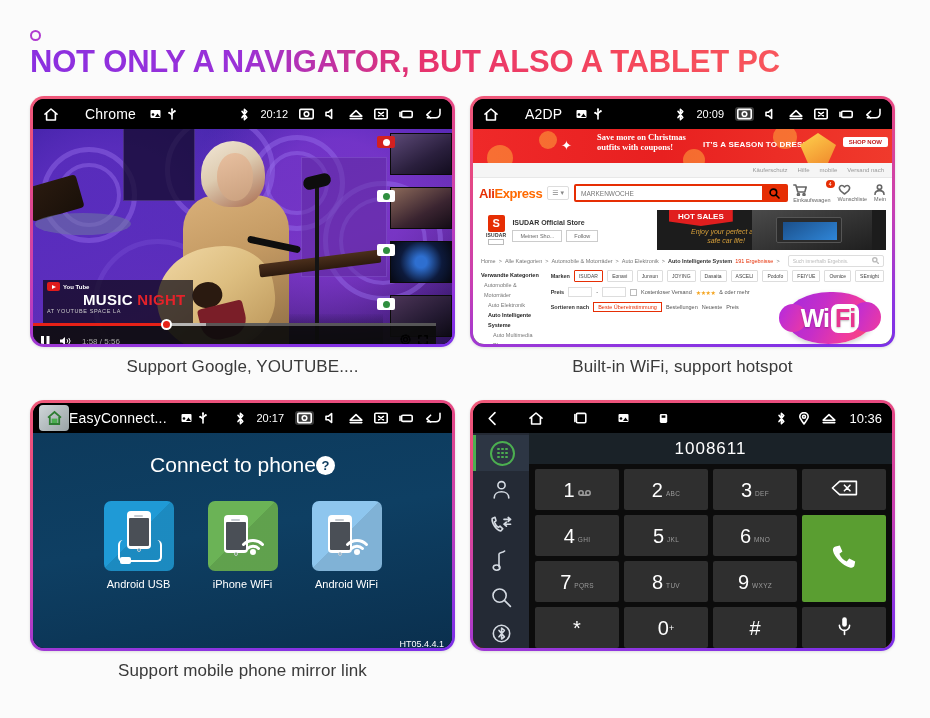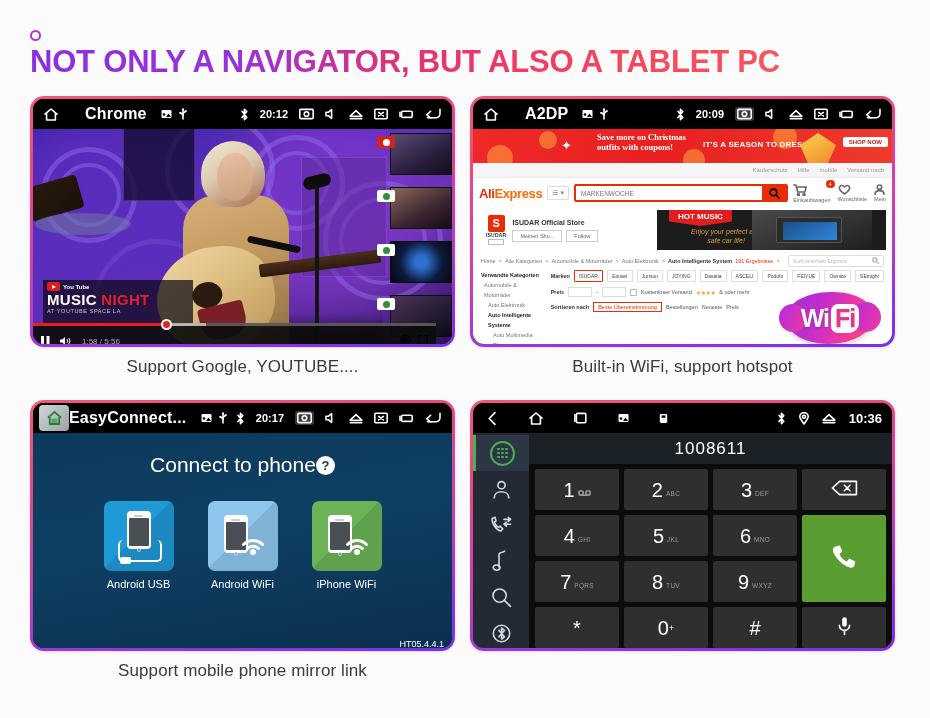--- a/index.html
+++ b/index.html
@@ -54,26 +54,26 @@
     font-size: 17px; color: #3a3a3a; letter-spacing: .1px;
   }
 
   
   .statusbar {
     position: relative; height: 30px; background: #000;
     display: flex; align-items: center; padding: 0 10px;
     color: #fff; flex-shrink: 0;
   }
   .sb-app {
-    font-size: 16px; font-weight: bold; margin-left: 26px; letter-spacing: .2px;
+    font-size: 14px; font-weight: normal; margin-left: 26px; letter-spacing: .2px;
     white-space: nowrap;
   }
   .sb-mini { display: flex; gap: 7px; margin-left: 14px; align-items: center; }
   .sb-right { margin-left: auto; display: flex; align-items: center; gap: 11px; }
-  .sb-time { font-size: 11px; font-weight: bold; }
+  .sb-time { font-size: 11px; font-weight: normal; }
   .ico { display: inline-flex; align-items: center; justify-content: center; }
   .ico svg { display: block; }
   .sb-home-hl {
     position: absolute; left: 6px; top: 2px; width: 30px; height: 26px;
     border-radius: 4px; background: linear-gradient(135deg,#cfd6d8,#9aa3a6);
     display: flex; align-items: center; justify-content: center;
   }
 
   
   .yt-body { position: relative; height: 221px; background: #1b0e2e; overflow: hidden; }
@@ -173,21 +173,21 @@
     display: flex; align-items: center; gap: 3px; font-size: 6px; color: #fff; font-weight: bold;
   }
   .yt-badge .yt-play {
     width: 13px; height: 9px; background: #e01b1b; border-radius: 2px;
     display: inline-flex; align-items: center; justify-content: center;
   }
   .yt-badge .yt-play i {
     width: 0; height: 0; border-left: 4px solid #fff;
     border-top: 2.5px solid transparent; border-bottom: 2.5px solid transparent;
   }
-  .yt-badge .mn { font-size: 15px; font-weight: bold; color: #fff; letter-spacing: .3px; line-height: 17px; }
+  .yt-badge .mn { font-size: 15px; font-weight: bold; color: #fff; letter-spacing: .3px; line-height: 17px; margin-left: 36px; }
   .yt-badge .mn b { color: #e4222a; }
   .yt-badge .sub { font-size: 5.5px; color: #ccc; letter-spacing: .6px; }
 
   .yt-thumbs { position: absolute; right: 0; top: 0; width: 62px; height: 100%; }
   .yt-thumb {
     position: absolute; right: 0; width: 62px; height: 42px;
     border: 1px solid #0a0a0a; background: #101018;
   }
   .yt-thumb .inner { position:absolute; inset:0; }
   .t1 { top: 4px; }
@@ -830,21 +830,21 @@
                   <div class="bar"></div>
                 </div>
                 <div>
                   <div class="store-name">ISUDAR Official Store</div>
                   <div class="store-btns">
                     <div>Meinen Sho...</div>
                     <div>Follow</div>
                   </div>
                 </div>
               </div>
-              <div class="hot-tag">HOT MUSIC</div>
+              <div class="hot-tag">HOT SALES</div>
               <div class="slogan">
                 <div>Enjoy your perfect and</div>
                 <div>safe car life!</div>
               </div>
               <div class="carpic">
                 <div class="radio">
                     <div class="scr"></div>
                   </div>
               </div>
             </div>
@@ -1022,51 +1022,51 @@
                   <div class="ec-phone" style="margin-bottom:12px;">
                     <div class="spk"></div>
                       <div class="scr"></div>
                       <div class="btn"></div>
                   </div>
                 </div>
                 <div class="ec-label">Android USB</div>
               </div>
 
               <div class="ec-opt">
+                <div class="ec-tile iwifi">
+                  <div class="shadow"></div>
+                  <div class="ec-phone" style="margin-right:14px;margin-bottom:4px;">
+                    <div class="spk"></div>
+                      <div class="scr"></div>
+                      <div class="btn"></div>
+                  </div>
+                  <svg class="ec-waves" viewBox="0 0 34 34" fill="none" stroke="#fff" stroke-width="3" stroke-linecap="round">
+                    <circle cx="17" cy="23" r="3" fill="#fff" stroke="none"></circle>
+                    <path d="M11.5 19.5a7.8 7.8 0 0 1 11 0"></path>
+                    <path d="M7.5 15.5a13.4 13.4 0 0 1 19 0"></path>
+                  </svg>
+                </div>
+                <div class="ec-label">iPhone WiFi</div>
+              </div>
+
+              <div class="ec-opt">
                 <div class="ec-tile awifi">
                   <div class="shadow"></div>
                   <div class="ec-phone" style="margin-right:14px;margin-bottom:4px;">
                     <div class="spk"></div>
                       <div class="scr"></div>
                       <div class="btn"></div>
                   </div>
                   <svg class="ec-waves" viewBox="0 0 34 34" fill="none" stroke="#fff" stroke-width="3" stroke-linecap="round">
                     <circle cx="17" cy="23" r="3" fill="#fff" stroke="none"></circle>
                     <path d="M11.5 19.5a7.8 7.8 0 0 1 11 0"></path>
                     <path d="M7.5 15.5a13.4 13.4 0 0 1 19 0"></path>
                   </svg>
                 </div>
                 <div class="ec-label">Android WiFi</div>
-              </div>
-
-              <div class="ec-opt">
-                <div class="ec-tile iwifi">
-                  <div class="shadow"></div>
-                  <div class="ec-phone" style="margin-right:14px;margin-bottom:4px;">
-                    <div class="spk"></div>
-                      <div class="scr"></div>
-                      <div class="btn"></div>
-                  </div>
-                  <svg class="ec-waves" viewBox="0 0 34 34" fill="none" stroke="#fff" stroke-width="3" stroke-linecap="round">
-                    <circle cx="17" cy="23" r="3" fill="#fff" stroke="none"></circle>
-                    <path d="M11.5 19.5a7.8 7.8 0 0 1 11 0"></path>
-                    <path d="M7.5 15.5a13.4 13.4 0 0 1 19 0"></path>
-                  </svg>
-                </div>
-                <div class="ec-label">iPhone WiFi</div>
               </div>
 
             </div>
 
             <div class="ec-ver">HT05.4.4.1</div>
           </div>
 
         </div>
       </div>
       <div class="caption">Support mobile phone mirror link</div>

